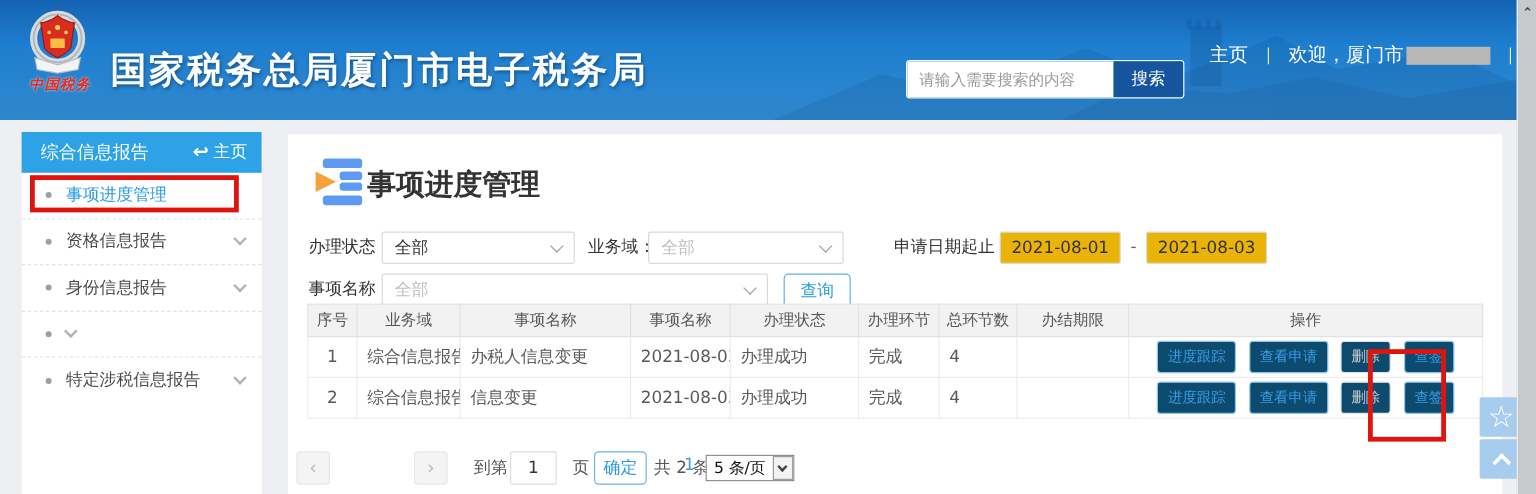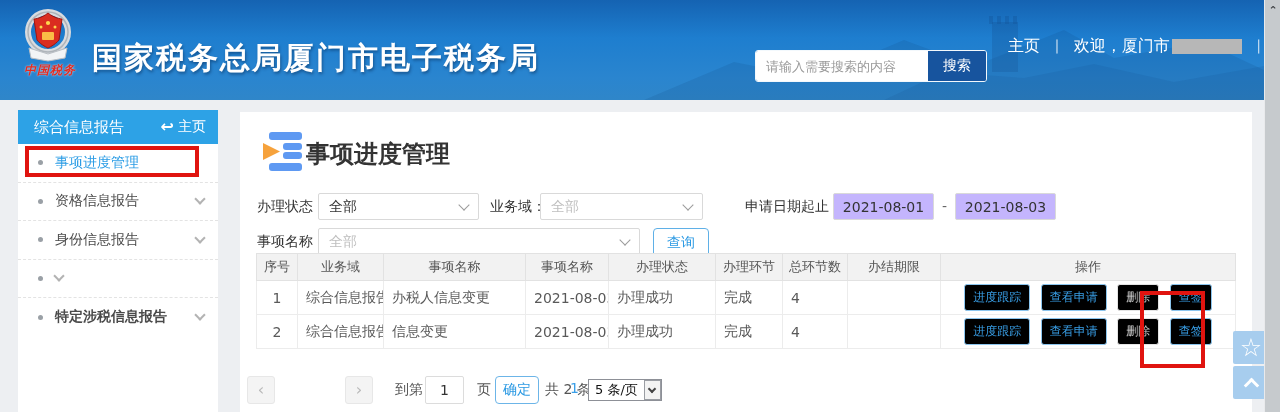--- a/index.html
+++ b/index.html
@@ -32,51 +32,51 @@
 
   
   .sidebar { position:absolute; left:18px; top:110px; width:200px; height:302px; background:#fff; }
   .sb-head { height:34px; background:#2da2e6; display:flex; align-items:center; color:#fff; padding:0 12px 0 16px; }
   .sb-head-title { font-size:15px; flex:1; }
   .sb-home { display:flex; align-items:center; gap:4px; font-size:14px; cursor:pointer; }
   .sb-home .rico { font-size:16px; font-weight:bold; line-height:1; }
   .sb-list { }
   .sb-item { height:38.5px; display:flex; align-items:center; padding:0 14px 0 20px;
     border-bottom:1px dashed #e3e3e3; cursor:pointer; }
-  .sb-item:last-child { border-bottom:none;font-weight:bold; }
+  .sb-item:last-child { border-bottom:none; }
   .dot { width:5px; height:5px; border-radius:50%; background:#9aa0a6; margin-right:12px; flex:none; }
   .sb-label { font-size:14px; color:#4a4a4a; flex:1; }
   .sb-item.active .sb-label { color:#2a9ce5; }
   .chev { width:8px; height:8px; border-right:2px solid #b3b3b3; border-bottom:2px solid #b3b3b3;
     transform:rotate(45deg); margin-top:-4px; flex:none; }
 
   
   .main { position:absolute; left:240px; top:112px; width:1012px; height:300px; background:#fff; }
   .pg-icon { position:absolute; left:22px; top:18px; }
   .pg-title { position:absolute; left:66px; top:26px; font-size:24px; font-weight:bold; color:#333; }
 
   .flabel { position:absolute; height:27px; line-height:27px; font-size:14px; color:#333; white-space:nowrap; }
   .fselect { position:absolute; height:27px; border:1px solid #d9d9d9; border-radius:2px; background:#fff;
     display:flex; align-items:center; padding:0 24px 0 10px; font-size:14px; color:#333; cursor:pointer; }
   .fselect .chev { position:absolute; right:10px; top:11px; border-color:#9b9b9b; border-width:1px; }
   .fselect.muted { color:#bfbfbf; }
   .fdate { position:absolute; height:27px; width:101px; border:1px solid #d9d9d9; border-radius:2px;
-    background:#c4b5fd; font-size:14px; color:#333; text-align:center; outline:none; font-family:inherit; }
+    background:#eab308; font-size:14px; color:#333; text-align:center; outline:none; font-family:inherit; }
   .fdash { position:absolute; height:27px; line-height:27px; font-size:14px; color:#666; }
   .query-btn { position:absolute; left:413px; top:116px; width:56px; height:29px; background:#fff;
     border:1px solid #5fb0e7; border-radius:4px; color:#2a99e3; font-size:14px; cursor:pointer; font-family:inherit; }
 
   table.grid { position:absolute; left:16px; top:141px; width:980px; border-collapse:collapse; table-layout:fixed; }
   .grid th { background:#f2f2f2; border:1px solid #e2e2e2; height:27px; font-size:13px; font-weight:normal;
     color:#555; text-align:center; }
   .grid td { border:1px solid #ececec; height:34px; font-size:14px; color:#595959; padding:0 8px;
     white-space:nowrap; overflow:hidden; }
   .grid td.ctr { text-align:center; padding:0; }
   .grid td.ops { text-align:center; }
-  .act-btn { display:inline-block; background:#000000; border:1px solid #8cc6ef; border-radius:3px;
+  .act-btn { display:inline-block; background:#0c4a6e; border:1px solid #8cc6ef; border-radius:3px;
     color:#389de4; font-size:12px; padding:4px 8px; margin:0 3px; cursor:pointer; font-family:Liberation Serif, serif; }
   .act-btn.disabled { border-color:#e4e4e4; color:#cccccc; cursor:default; }
 
   
   .pagination { position:absolute; left:0; top:264px; width:100%; height:30px; font-size:14px; color:#555; }
   .pg-btn { position:absolute; width:28px; height:28px; background:#f4f4f4; border:1px solid #e7e7e7;
     border-radius:3px; color:#b9b9b9; font-size:16px; line-height:26px; text-align:center; cursor:pointer; }
   .pg-num { position:absolute; left:330px; top:4px; color:#3a9fe8; cursor:pointer; }
   .pg-text { position:absolute; top:5px; white-space:nowrap; }
   .pg-input { position:absolute; left:185px; top:0; width:39px; height:28px; border:1px solid #dcdcdc;

